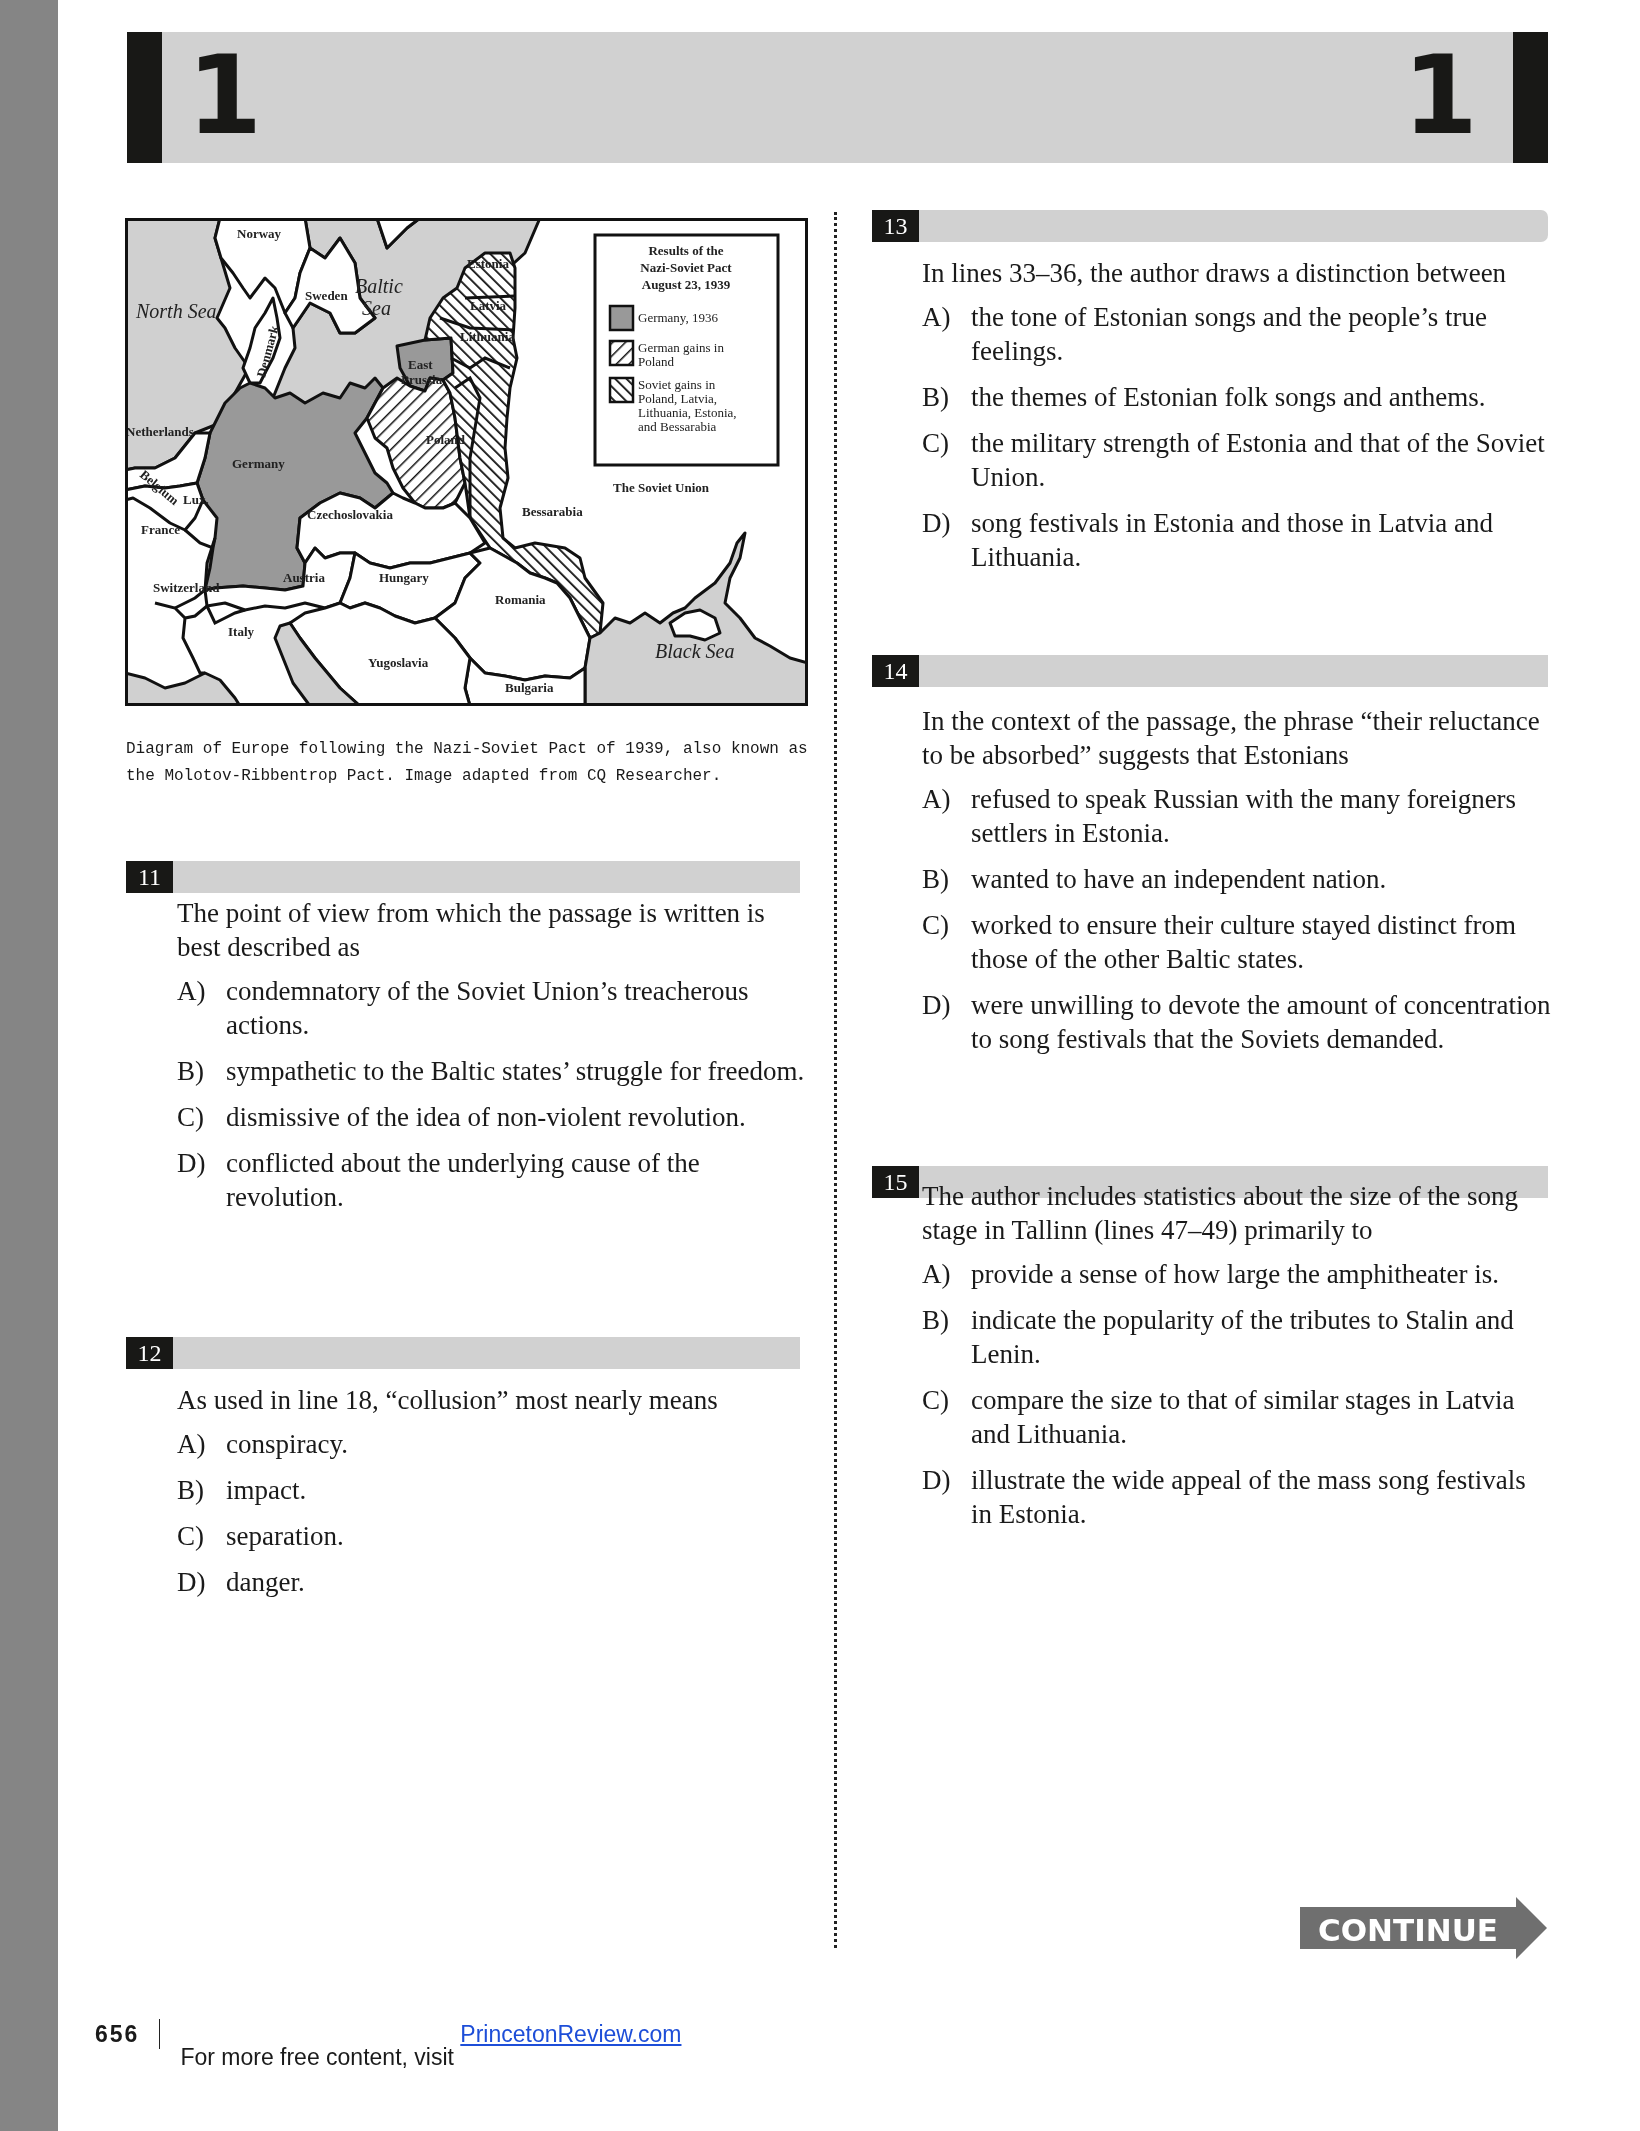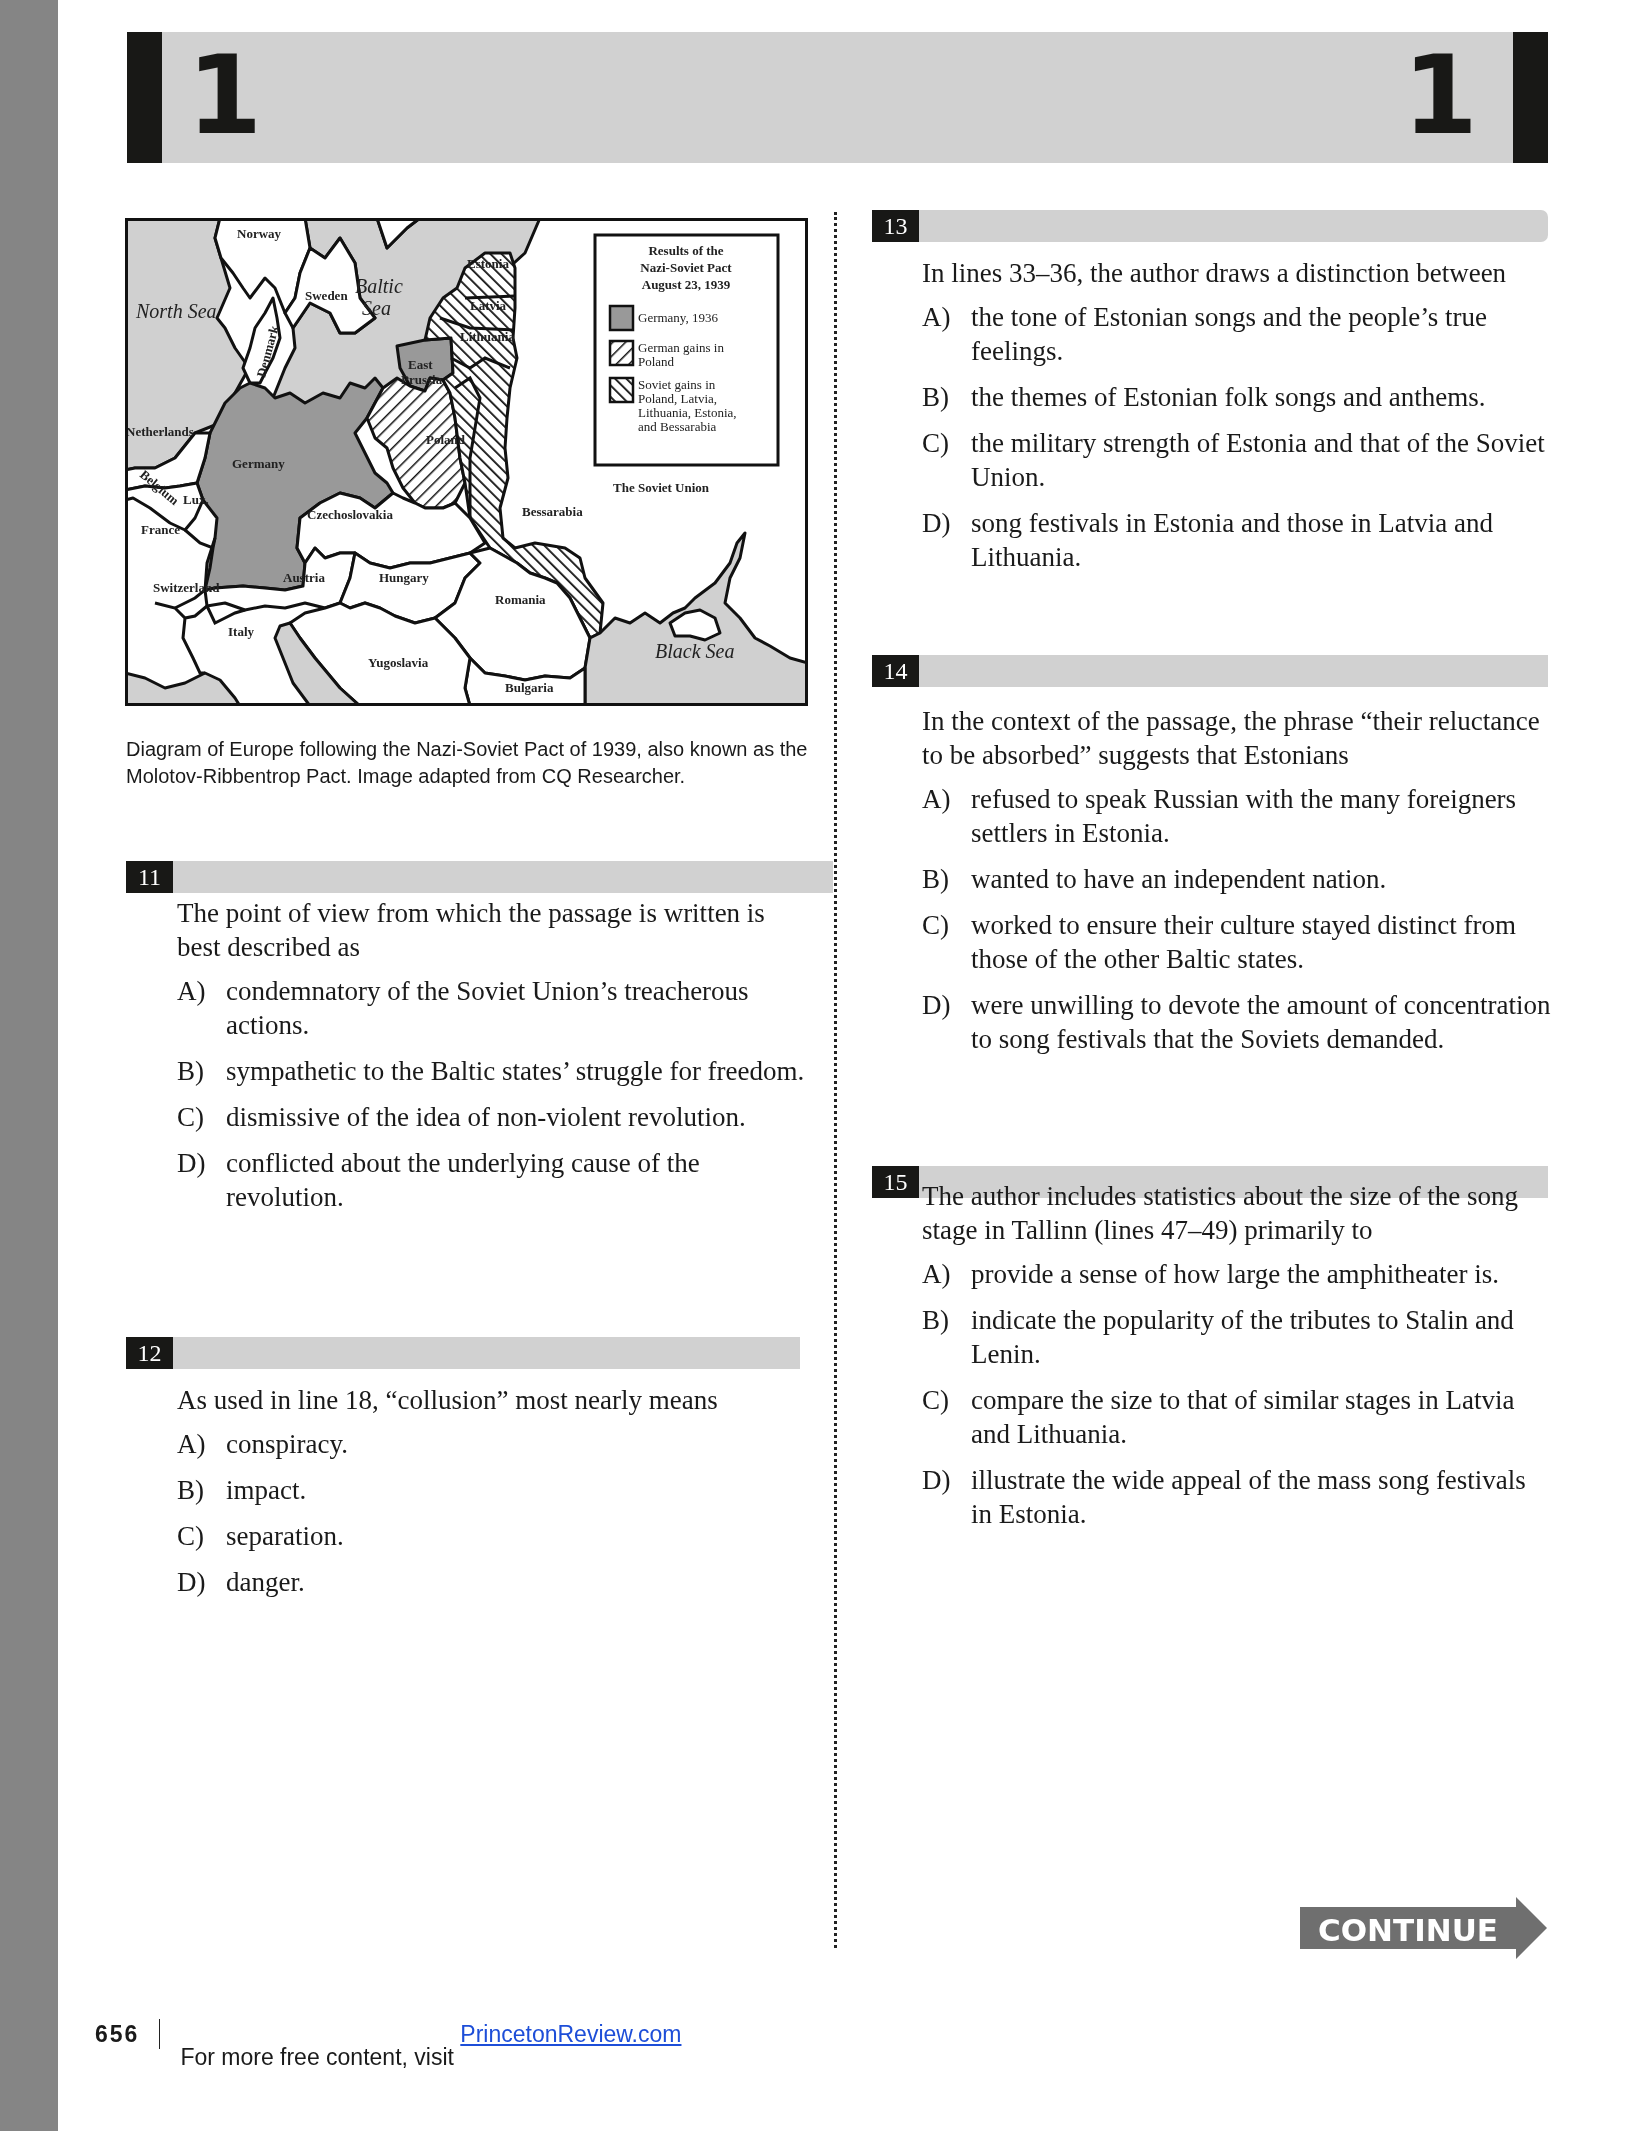--- a/index.html
+++ b/index.html
@@ -9,22 +9,22 @@
   .header{position:absolute;left:127px;top:32px;width:1421px;height:131px;background:#d1d1d1;}
   .header .bar-l{position:absolute;left:0;top:0;width:35px;height:131px;background:#181816;}
   .header .bar-r{position:absolute;right:0;top:0;width:35px;height:131px;background:#181816;}
   .header .num{position:absolute;top:4px;font-family:"DejaVu Sans","Liberation Sans",sans-serif;
        font-weight:bold;font-size:108px;line-height:120px;color:#181816;}
   .header .num-l{left:60px;}
   .header .num-r{right:70px;}
 
   .map{position:absolute;left:125px;top:218px;width:683px;height:488px;}
   .map svg{display:block;}
-  .caption{position:absolute;left:126px;top:736px;width:700px;font-family:Liberation Sans, sans-serif;
-       font-size:20px;line-height:27px;color:#1a1a1a;}
+  .caption{position:absolute;left:126px;top:736px;width:700px;font-family:Liberation Mono, monospace;
+       font-size:16px;line-height:27px;color:#1a1a1a;}
 
   .qbar{position:absolute;height:32px;background:#d1d1d1;}
   .qbar .qnum{position:absolute;left:0;top:0;width:47px;height:32px;background:#181816;color:#fff;
        font-size:24px;line-height:32px;text-align:center;}
   .qblock{position:absolute;font-size:27px;line-height:34px;}
   .qtext{margin:0 0 10px 0;}
   .opt{position:relative;padding-left:49px;margin-bottom:12px;}
   .opt .letter{position:absolute;left:0;top:0;}
 
   .divider{position:absolute;left:834px;top:212px;height:1736px;border-left:3px dotted #222;}
@@ -166,21 +166,21 @@
     </g>
 
     <rect x="1.5" y="1.5" width="680" height="485" fill="none" stroke="#111" stroke-width="3"></rect>
   </svg>
 </div>
 
 <div class="caption">Diagram of Europe following the Nazi-Soviet Pact of 1939, also known as the Molotov-Ribbentrop Pact. Image adapted from CQ Researcher.</div>
 
 <div class="divider"></div>
 
-<div class="qbar" style="left:126px;top:861px;width:674px;padding-left:33px;">
+<div class="qbar" style="left:126px;top:861px;width:674px;">
   <div class="qnum">11</div>
 </div>
 <div class="qblock" style="left:177px;top:896px;width:630px;">
   <div class="qtext">The point of view from which the passage is written is best described as</div>
   <div class="opt"><span class="letter">A)</span><span>condemnatory of the Soviet Union’s treacherous actions.</span></div>
   <div class="opt"><span class="letter">B)</span><span>sympathetic to the Baltic states’ struggle for freedom.</span></div>
   <div class="opt"><span class="letter">C)</span><span>dismissive of the idea of non-violent revolution.</span></div>
   <div class="opt"><span class="letter">D)</span><span>conflicted about the underlying cause of the revolution.</span></div>
 </div>
 

